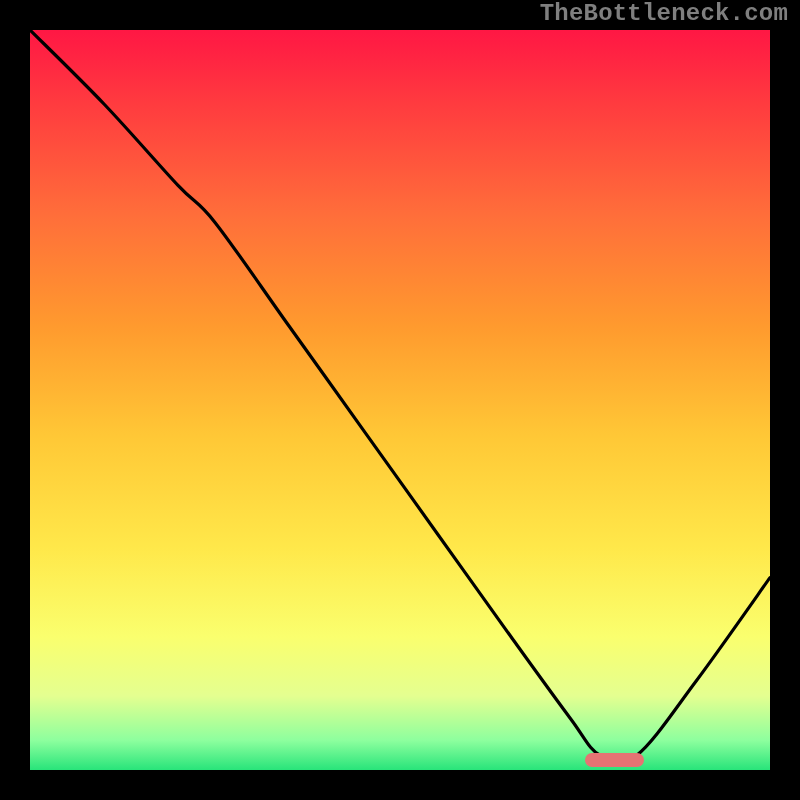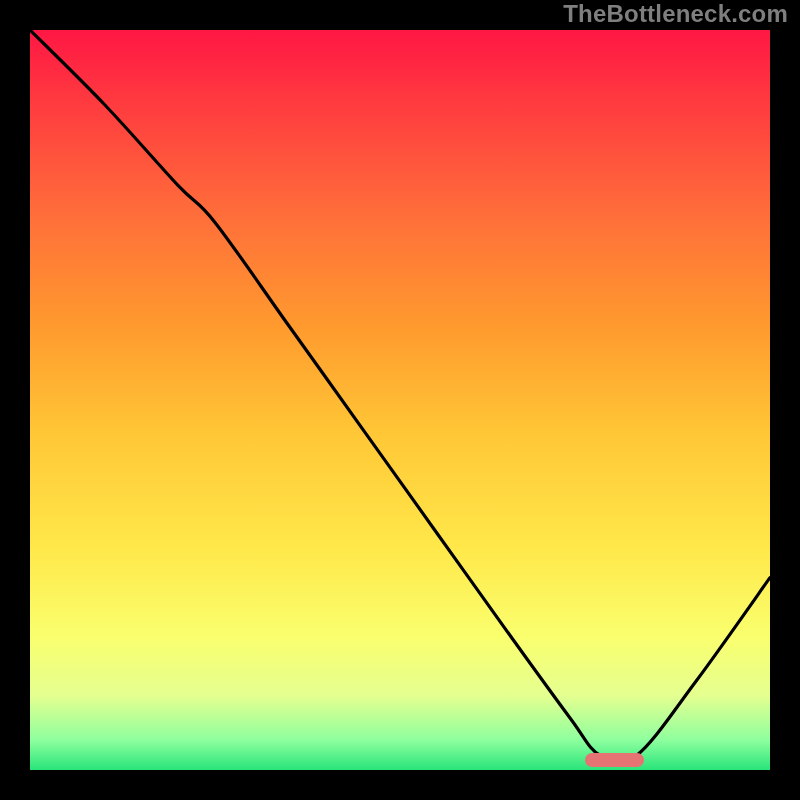--- a/index.html
+++ b/index.html
@@ -12,21 +12,21 @@
   }
   .stage {
     position: relative;
     width: 800px;
     height: 800px;
   }
   .watermark {
     position: absolute;
     top: 0;
     right: 12px;
-    font-family: Liberation Sans, sans-serif;
+    font-family: Liberation Mono, monospace;
     font-size: 24px;
     font-weight: 600;
     color: #7f7f7f;
     letter-spacing: 0.2px;
   }
   .plot {
     position: absolute;
     left: 30px;
     top: 30px;
     width: 740px;

